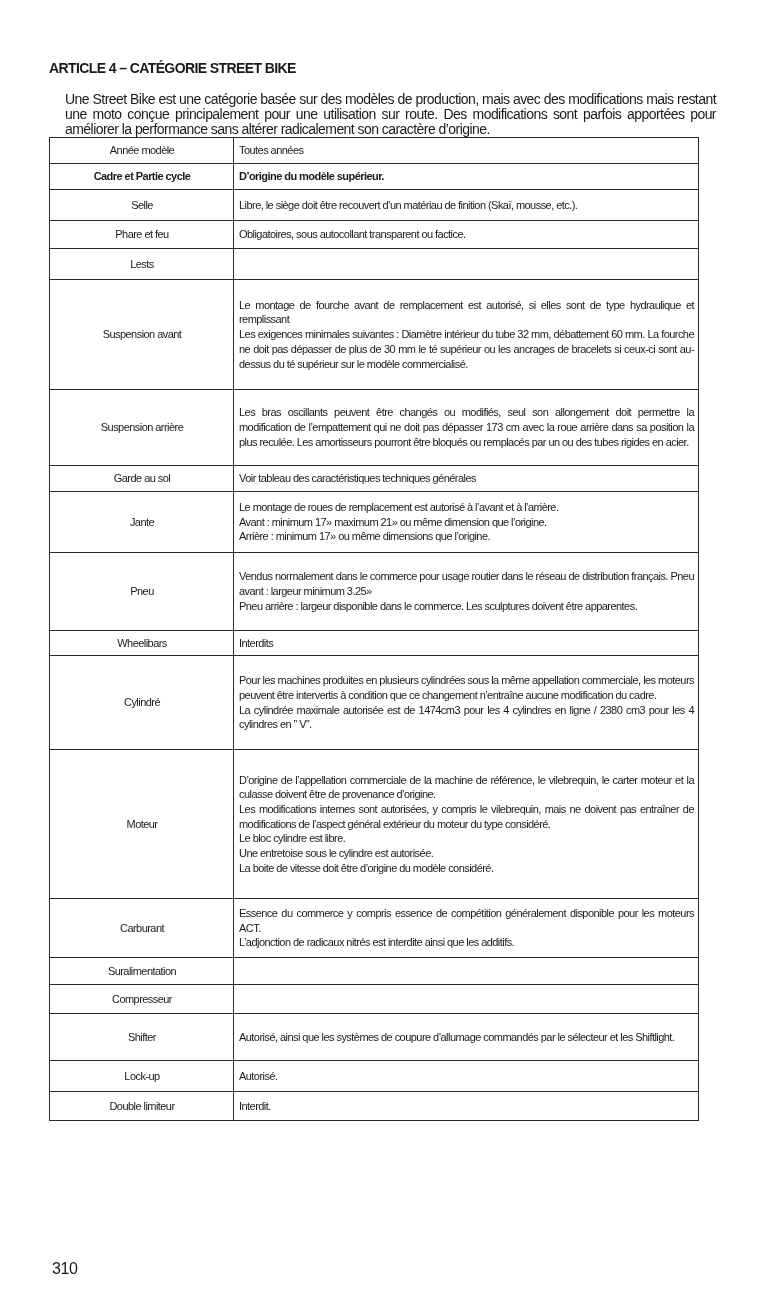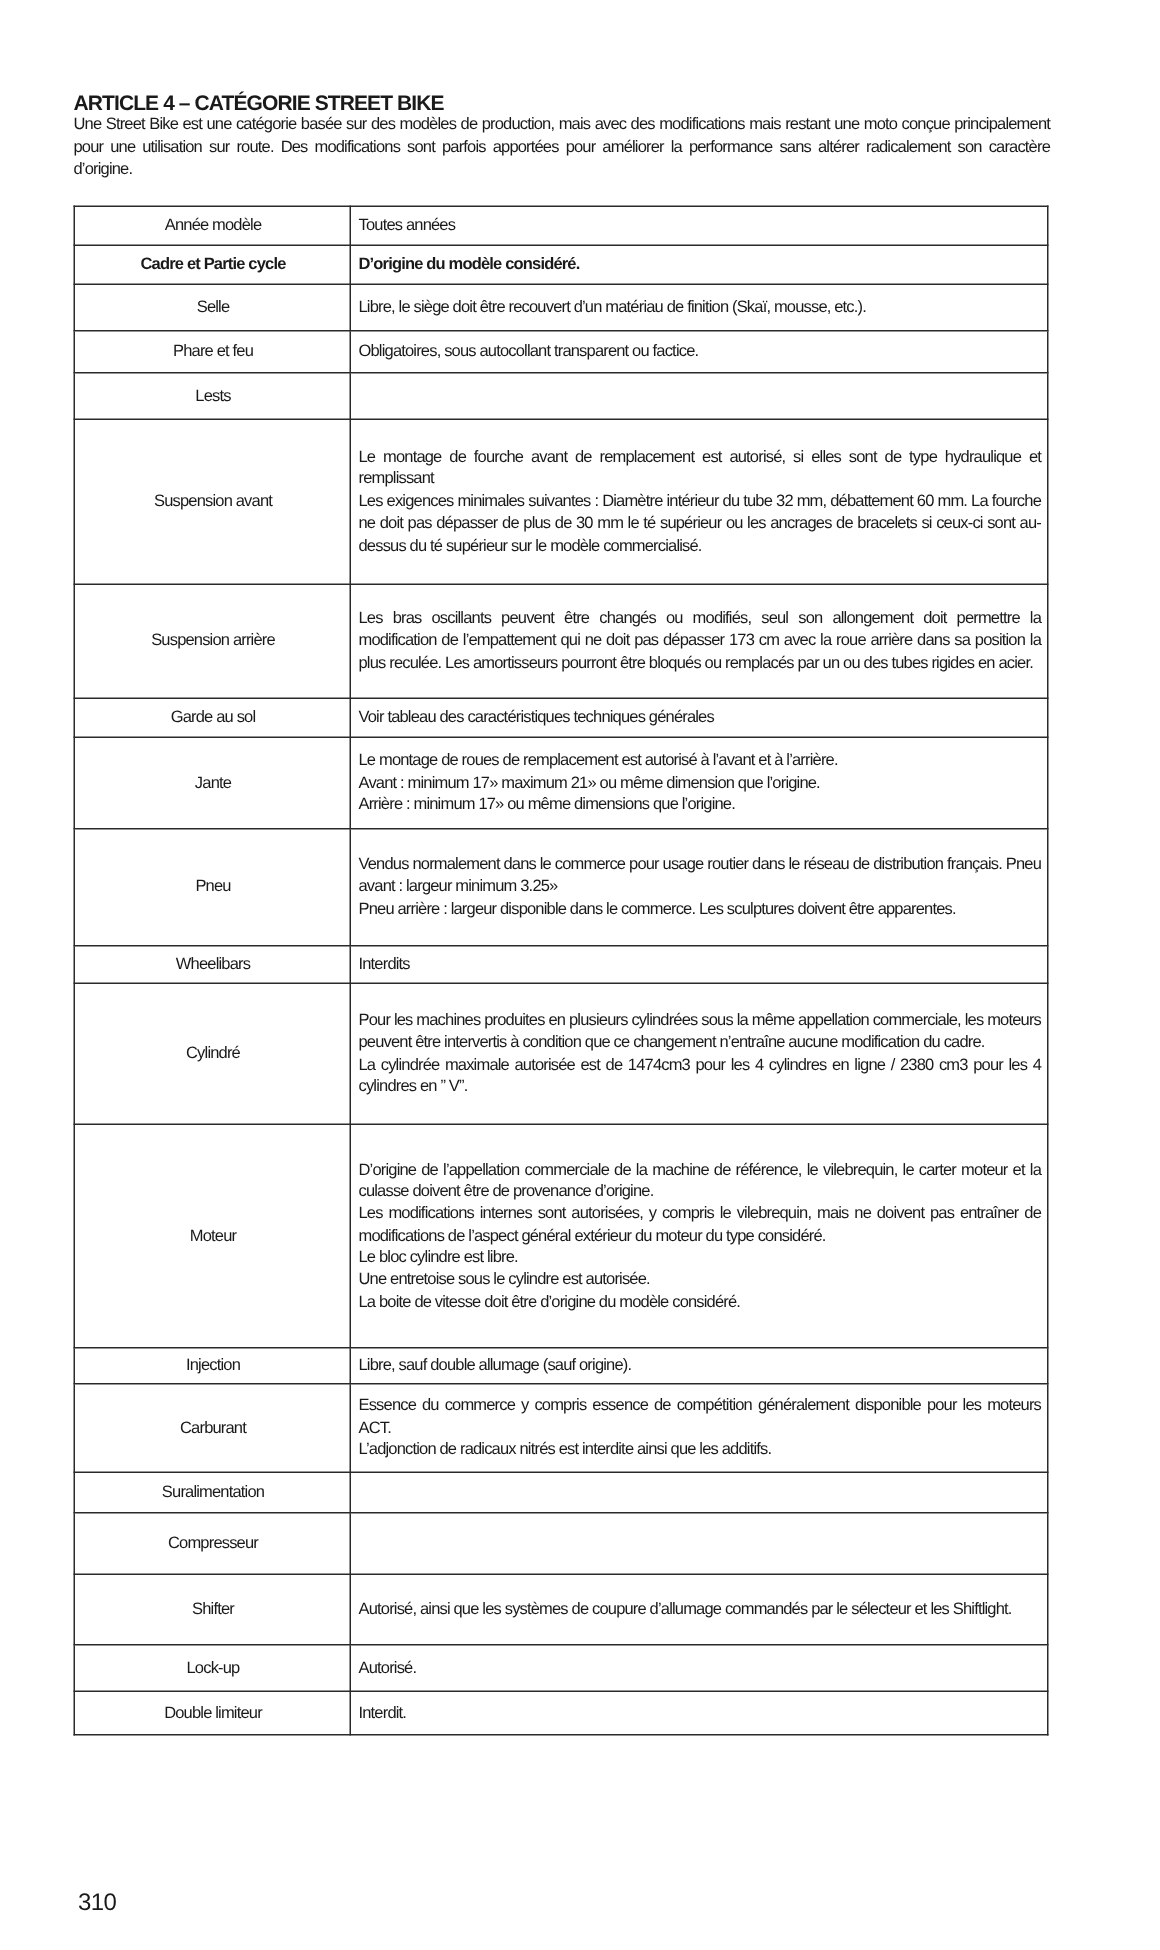--- a/index.html
+++ b/index.html
@@ -6,22 +6,22 @@
     body {
       width: 773px; height: 1300px; position: relative; overflow: hidden;
       font-family: "Liberation Sans", sans-serif; color: #1a1a1a;
     }
     .page { position: absolute; left: 49px; top: 60px; width: 650px; }
     .title {
       font-weight: bold; font-size: 14px; line-height: 16px;
       letter-spacing: -0.6px; margin: 0;
     }
     .intro {
-      font-size: 11px; line-height: 15px; letter-spacing: -0.55px;
-      text-align: justify; margin: 0; width: 651px;
+      font-size: 14px; line-height: 15px; letter-spacing: -0.55px;
+      text-align: justify; margin: 16px; width: 651px;
     }
     table.spec {
       position: absolute; left: 49px; top: 137px; width: 650px;
       border-collapse: collapse; table-layout: fixed;
       font-size: 11px; letter-spacing: -0.55px; line-height: 14.7px;
     }
     table.spec td {
       border: 1.4px solid #2a2a2a; padding: 1px 4px 1px 5px; vertical-align: middle;
     }
     td.label { width: 174px; text-align: center; }
@@ -44,21 +44,21 @@
   <tbody id="spec-body">
       <tr style="height: 26px;">
         <td class="label">Année modèle</td>
         <td class="value">
           <span class="ln">Toutes années</span>
         </td>
       </tr>
       <tr style="height: 26px; font-weight: bold;">
         <td class="label">Cadre et Partie cycle</td>
         <td class="value">
-          <span class="ln">D’origine du modèle considéré.</span>
+          <span class="ln">D’origine du modèle supérieur.</span>
         </td>
       </tr>
       <tr style="height: 31px;">
         <td class="label">Selle</td>
         <td class="value">
           <span class="ln">Libre, le siège doit être recouvert d’un matériau de finition (Skaï, mousse, etc.).</span>
         </td>
       </tr>
       <tr style="height: 28px;">
         <td class="label">Phare et feu</td>
@@ -120,38 +120,32 @@
       <tr style="height: 149px;">
         <td class="label">Moteur</td>
         <td class="value">
           <span class="ln">D’origine de l’appellation commerciale de la machine de référence, le vilebrequin, le carter moteur et la culasse doivent être de provenance d’origine.</span>
           <span class="ln">Les modifications internes sont autorisées, y compris le vilebrequin, mais ne doivent pas entraîner de modifications de l’aspect général extérieur du moteur du type considéré.</span>
           <span class="ln">Le bloc cylindre est libre.</span>
           <span class="ln">Une entretoise sous le cylindre est autorisée.</span>
           <span class="ln">La boite de vitesse doit être d’origine du modèle considéré.</span>
         </td>
       </tr>
-      <tr style="height: 24px;">
-        <td class="label">Injection</td>
-        <td class="value">
-          <span class="ln">Libre, sauf double allumage (sauf origine).</span>
-        </td>
-      </tr>
       <tr style="height: 59px;">
         <td class="label">Carburant</td>
         <td class="value">
           <span class="ln">Essence du commerce y compris essence de compétition généralement disponible pour les moteurs ACT.</span>
           <span class="ln">L’adjonction de radicaux nitrés est interdite ainsi que les additifs.</span>
         </td>
       </tr>
       <tr style="height: 27px;">
         <td class="label">Suralimentation</td>
         <td class="value"></td>
       </tr>
-      <tr style="height: 41px;">
+      <tr style="height: 29px;">
         <td class="label">Compresseur</td>
         <td class="value"></td>
       </tr>
       <tr style="height: 47px;">
         <td class="label">Shifter</td>
         <td class="value">
           <span class="ln">Autorisé, ainsi que les systèmes de coupure d’allumage commandés par le sélecteur et les Shiftlight.</span>
         </td>
       </tr>
       <tr style="height: 31px;">

